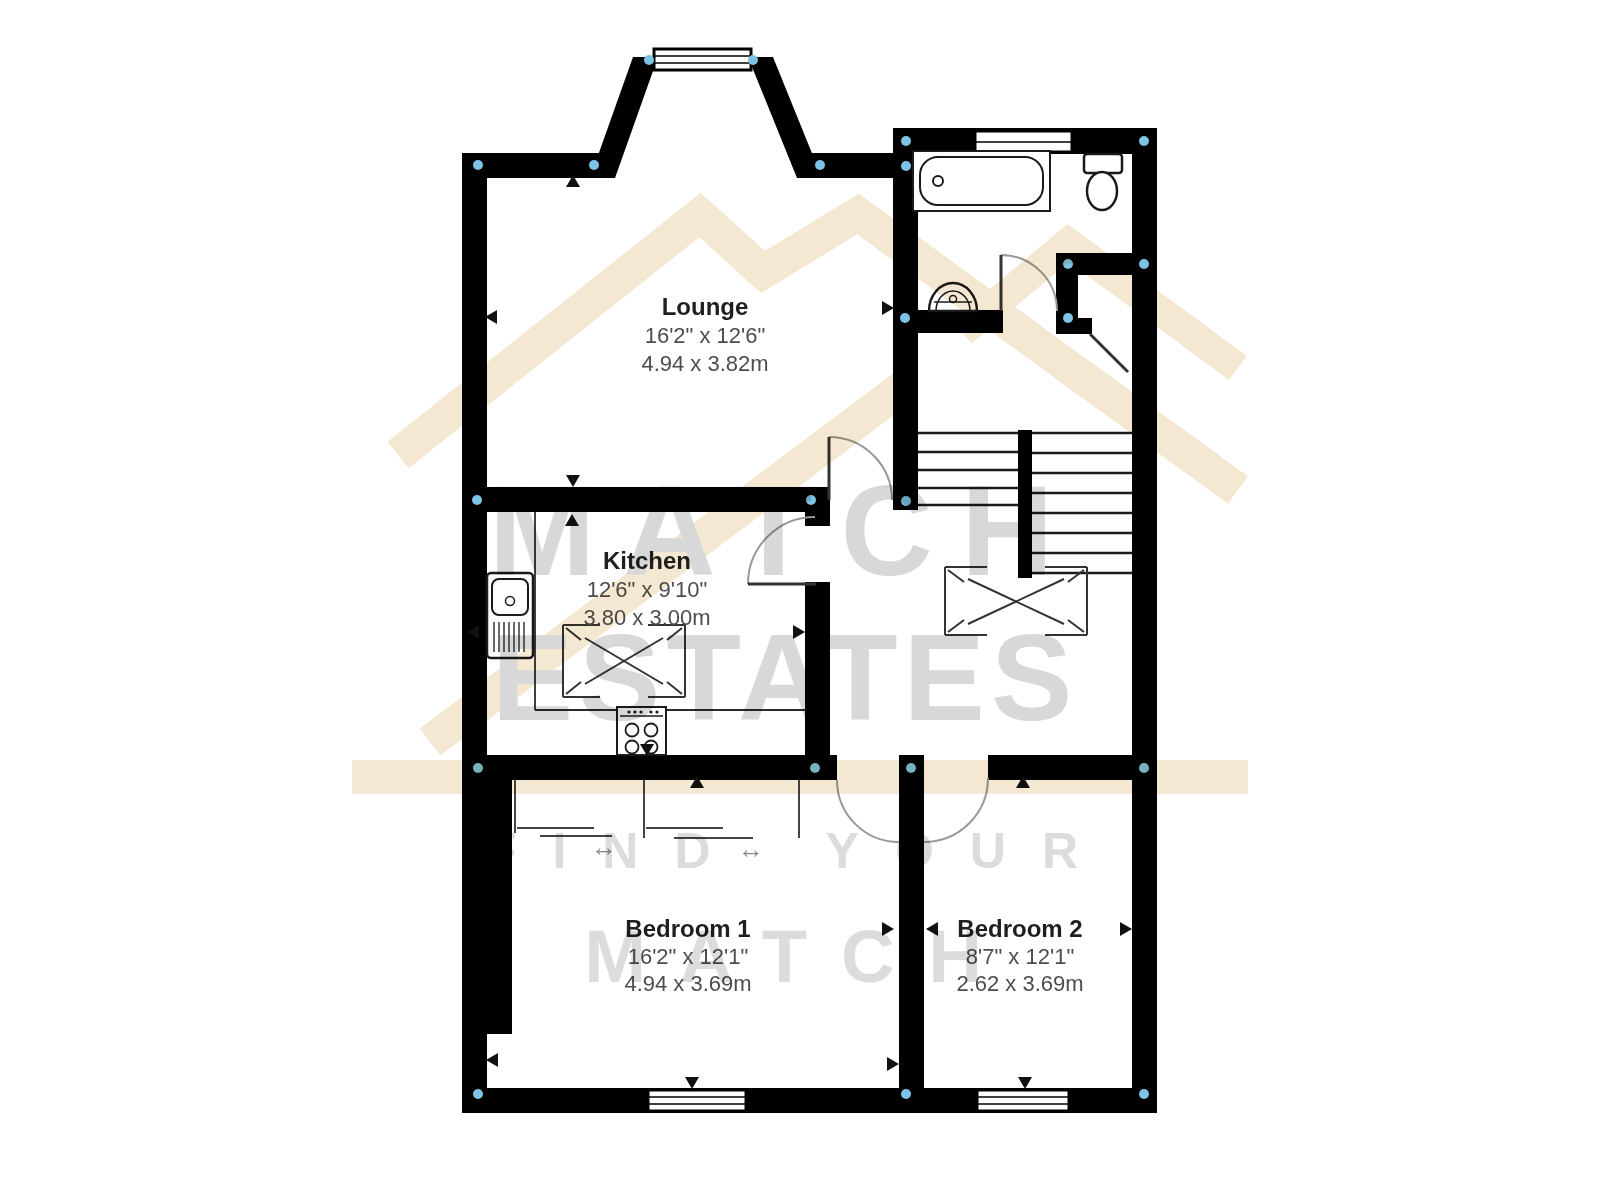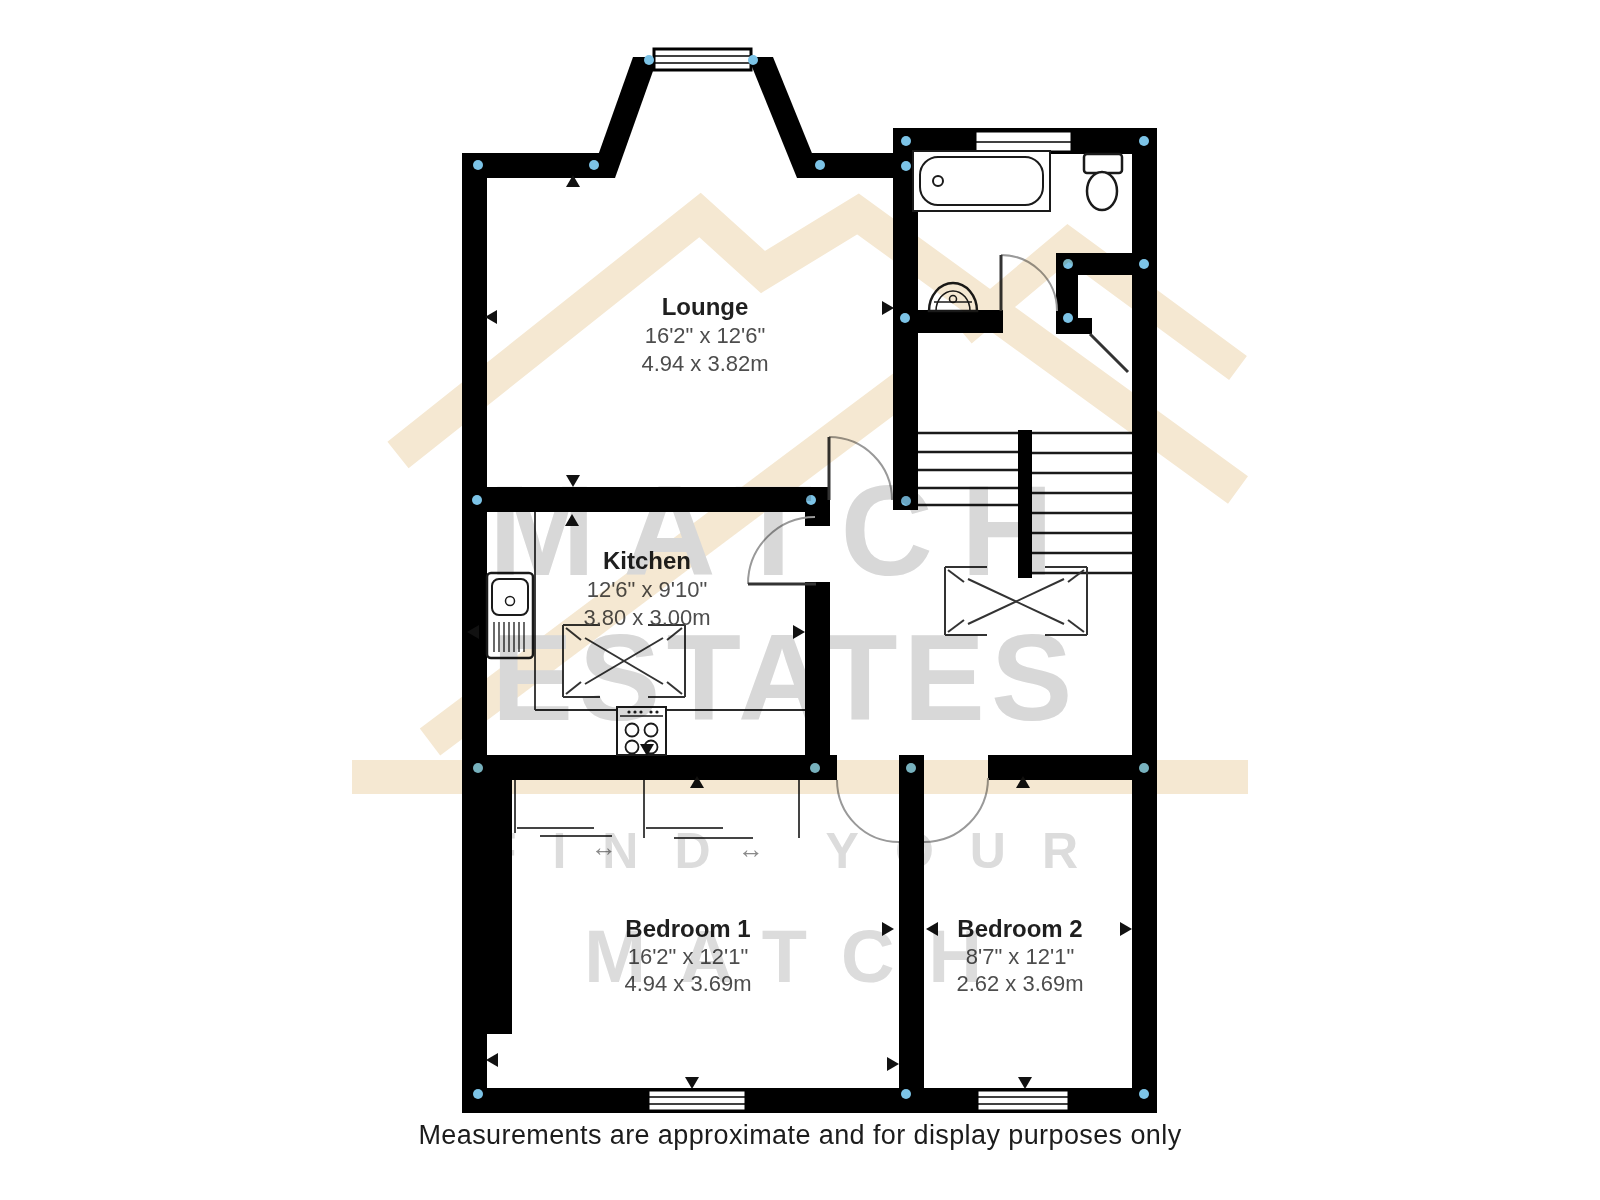--- a/index.html
+++ b/index.html
@@ -269,15 +269,14 @@
     <line x1="430" y1="742" x2="906" y2="385"></line>
     <polyline points="962,332 1068,243 1238,368" stroke-width="30"></polyline>
   </g>
   <rect x="352" y="760" width="896" height="34" fill="#f5e8d2"></rect>
   <text class="wmbig" x="785" y="575" font-size="128" letter-spacing="28">MATCH</text>
   <text class="wmbig" x="785" y="720" font-size="122" letter-spacing="6">ESTATES</text>
   <text class="wmsmall" x="800" y="868" font-size="50" letter-spacing="36" word-spacing="30">FIND YOUR</text>
   <text class="wmsmall" x="800" y="982" font-size="74" letter-spacing="34">MATCH</text>
 </svg>
 
-<div class="caption">Measurements are approximate and for display purposes only</div>
 
 </div>
 
 </body></html>

